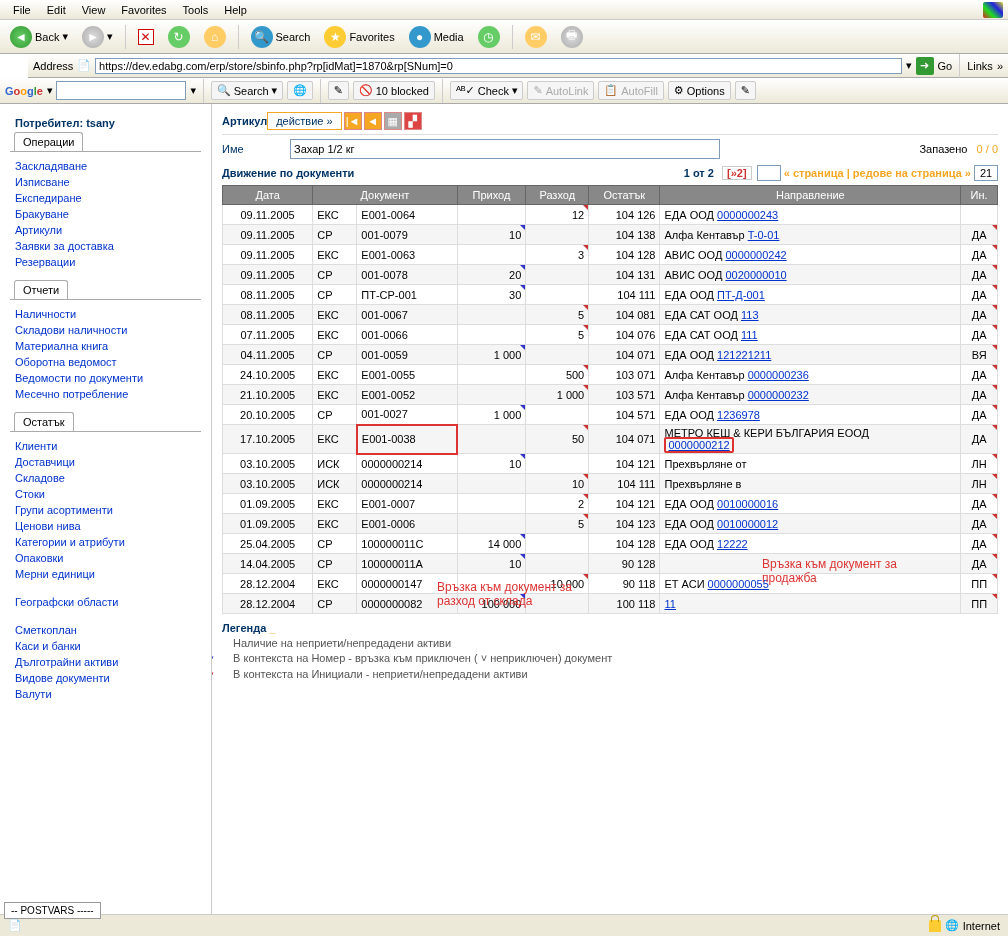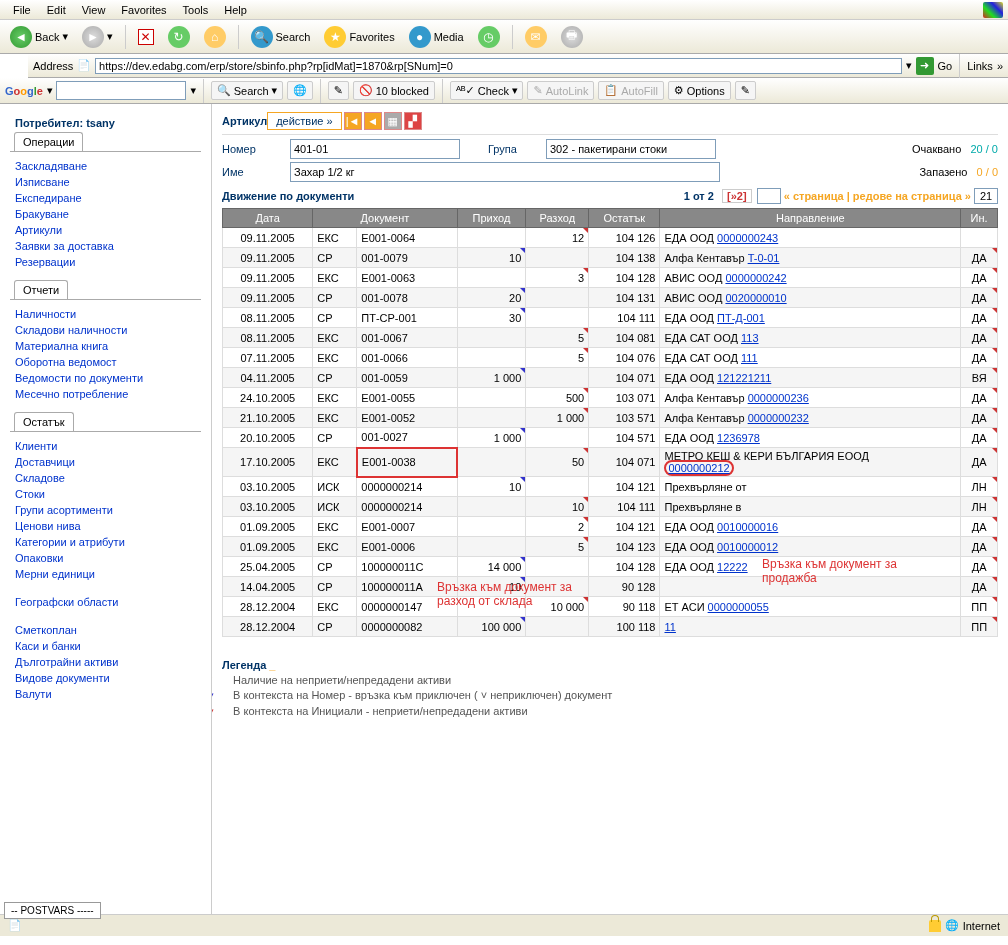--- a/index.html
+++ b/index.html
@@ -70,21 +70,21 @@
 .grid tr:nth-child(even) td { background:#f5f5f5;}
 .num { text-align:right;}
 .ctr { text-align:center;}
 .docnum { position:relative;}
 .mark-tr::after,.mark-tl::after,.mark-br::after{content:'';position:absolute;width:0;height:0;}
 .mark-tr.redm::after{top:0;right:0;border-left:5px solid transparent;border-top:5px solid #c33;}
 .mark-tr.bluem::after{top:0;right:0;border-left:5px solid transparent;border-top:5px solid #33c;}
 .doclink{text-decoration:underline;}
 .highlight-doc { border:2px solid #d33 !important; border-radius:8px;}
 
-.legend { margin-top:22px; color:#003366; font-weight:bold;}
+.legend { margin-top:8px; color:#003366; font-weight:bold;}
 .legend-item{margin:3px 0 3px 14px; text-indent:-14px; color:#555;}
 .legend-item .m{display:inline-block;width:8px;}
 
 .annot { position:absolute; color:#d33; font-size:12px; pointer-events:none;}
 
 .statusbar { height:22px; border-top:1px solid #ccc; background:#ece9d8; display:flex; align-items:center; padding:0 8px;}
 .statusbar .stint{margin-left:auto; display:flex;align-items:center;gap:4px;}
 .locki{width:12px;height:12px;background:#fc3;border-radius:2px 2px 0 0;position:relative;}
 .locki::before{content:'';position:absolute;top:-5px;left:2px;width:6px;height:6px;border:1px solid #b90;border-bottom:none;border-radius:4px 4px 0 0;}
 
@@ -203,27 +203,20 @@
         <button class="actbtn">действие »</button>
         <span class="navbtn">|◄</span>
         <span class="navbtn">◄</span>
         <span class="navbtn" style="background:#aaa">▦</span>
         <span class="navbtn red">▞</span>
       </div>
     </div>
     <hr style="border:none;border-top:1px solid #ddd;margin:4px 0;">
 
     <div class="formrow">
-      <span class="flabel">Номер</span>
-      <input class="finp" style="width: 170px;" value="401-01">
-      <span class="flabel" style="width:50px;margin-left:20px">Група</span>
-      <input class="finp" style="width: 170px;" value="302 - пакетирани стоки">
-      <span class="rightinfo"><span>Очаквано</span> &nbsp; <span class="teal">20 / 0</span></span>
-    </div>
-    <div class="formrow">
       <span class="flabel">Име</span>
       <input class="finp" style="width: 430px;" value="Захар 1/2 кг">
       <span class="rightinfo"><span>Запазено</span> &nbsp; <span class="orange">0 / 0</span></span>
     </div>
 
     <div class="sectitle">
       <span>Движение по документи</span>
       <span class="pager">
         <span>1 от 2</span>
         &nbsp;<a href="#" class="pg">[»2]</a>
@@ -356,21 +349,21 @@
             <td>ЕДА ООД <a href="#" class="doclink">1236978</a></td>
             <td class="ctr docnum mark-tr redm">ДА</td>
           </tr>
           <tr>
             <td class="ctr">17.10.2005</td>
             <td>ЕКС</td>
             <td class="docnum highlight-doc">E001-0038</td>
             <td class="num docnum mark-tr "></td>
             <td class="num docnum mark-tr redm">50</td>
             <td class="num">104 071</td>
-            <td>МЕТРО КЕШ &amp; КЕРИ БЪЛГАРИЯ ЕООД<br><a href="#" class="doclink" style="border:2px solid #d33;border-radius:8px;padding:0 2px;">0000000212</a></td>
+            <td>МЕТРО КЕШ &amp; КЕРИ БЪЛГАРИЯ ЕООД<br><a href="#" class="doclink" style="border:2px solid #d33;border-radius:2px;padding:0 2px;">0000000212</a></td>
             <td class="ctr docnum mark-tr redm">ДА</td>
           </tr>
           <tr>
             <td class="ctr">03.10.2005</td>
             <td>ИСК</td>
             <td class="docnum">0000000214</td>
             <td class="num docnum mark-tr bluem">10</td>
             <td class="num docnum mark-tr "></td>
             <td class="num">104 121</td>
             <td>Прехвърляне от</td>

